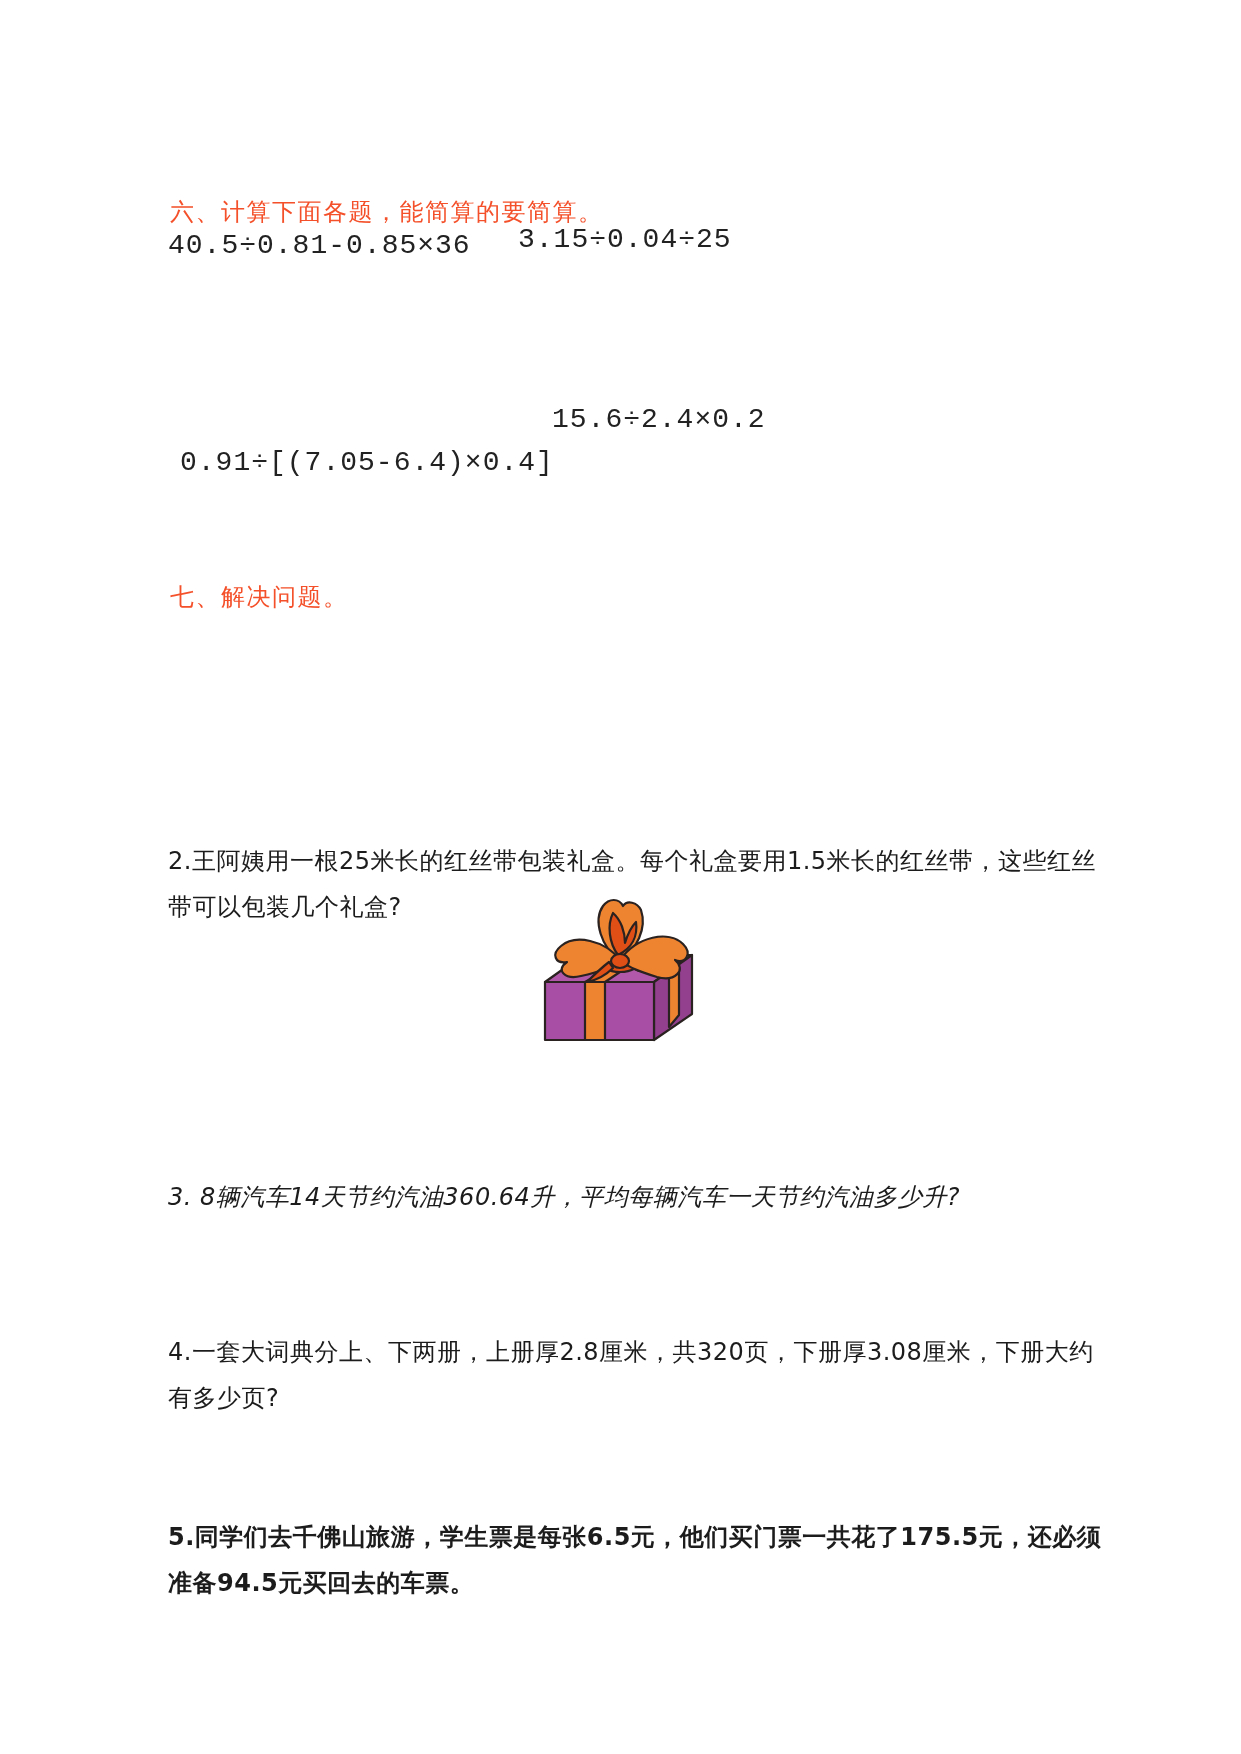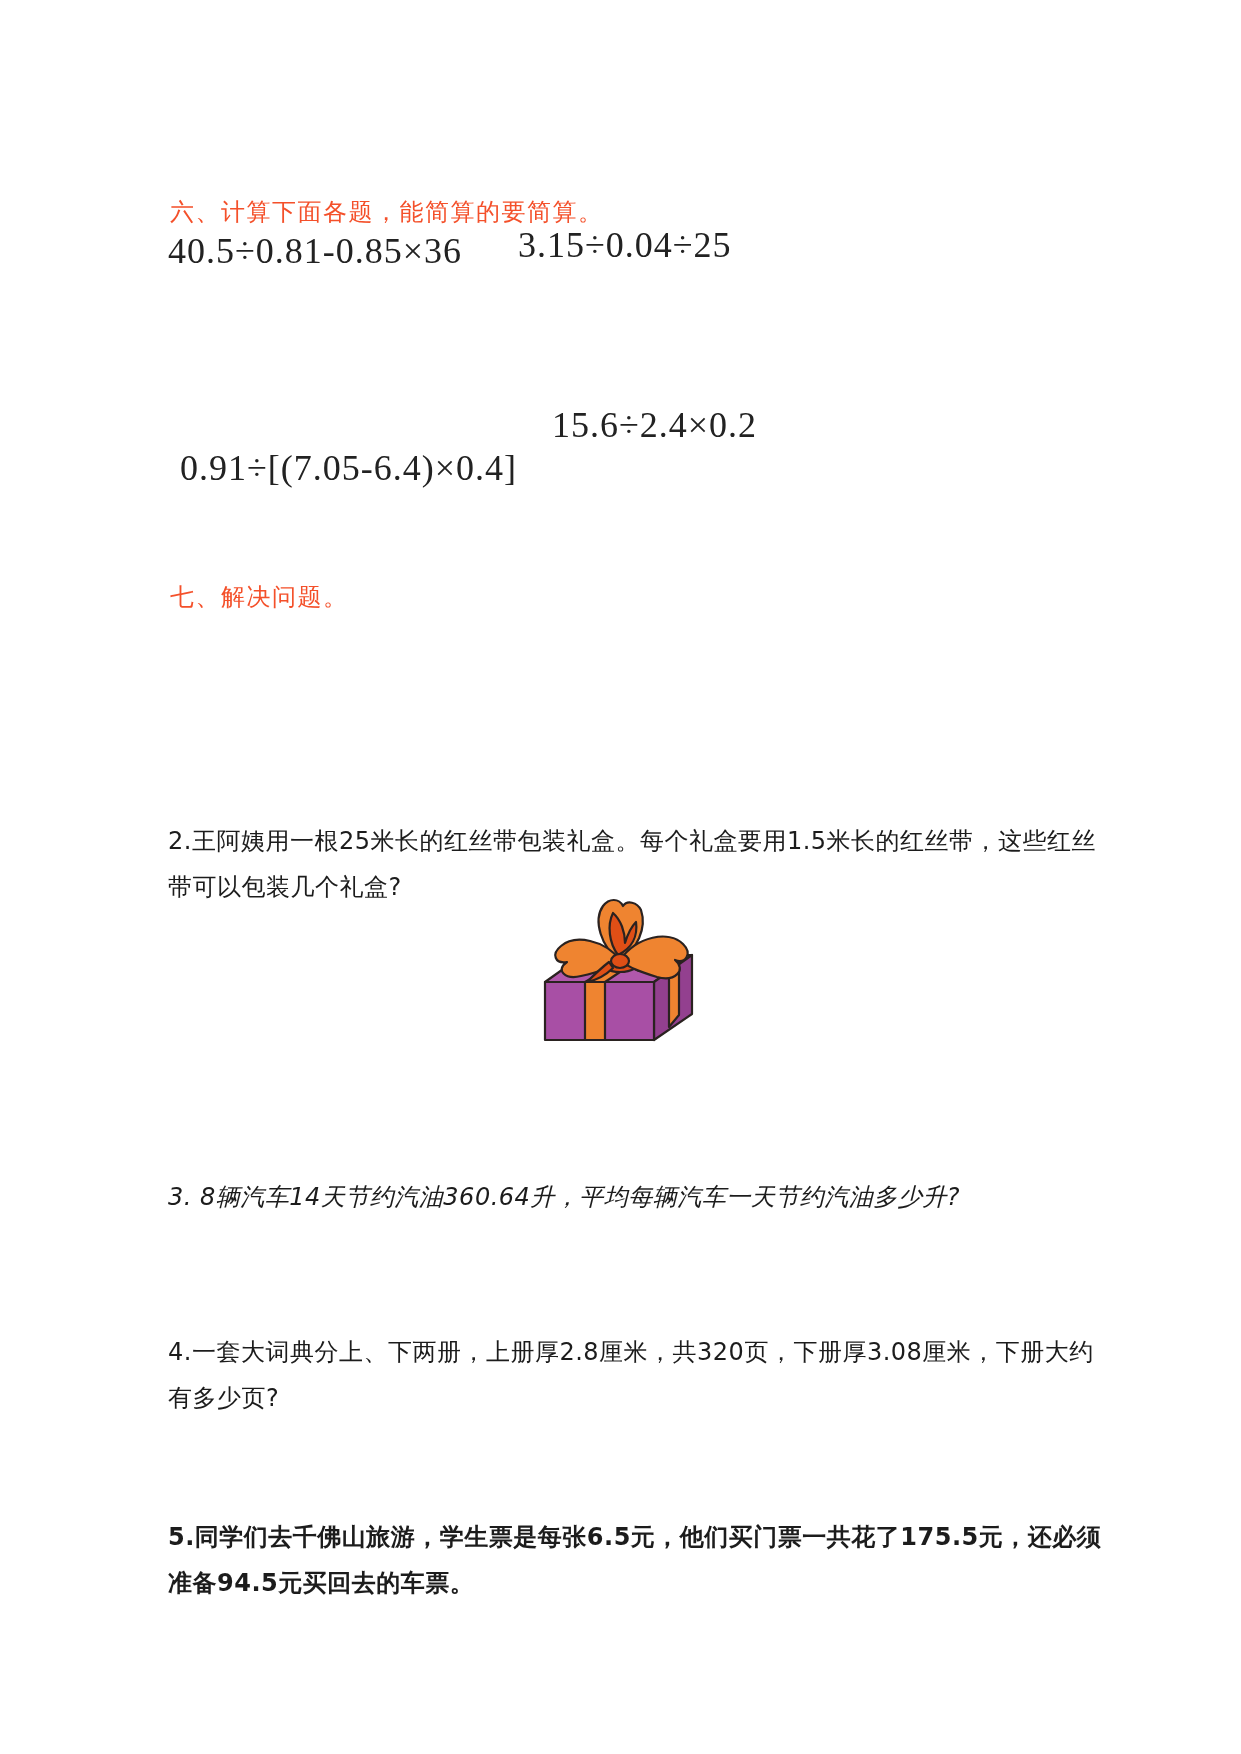--- a/index.html
+++ b/index.html
@@ -13,22 +13,22 @@
     overflow: hidden;
   }
   .abs { position: absolute; }
   .sec-heading {
     font-size: 24px;
     color: #f4502a;
     letter-spacing: 1.5px;
     white-space: nowrap;
   }
   .expr {
-    font-size: 36px;
-    font-family: Liberation Serif, serif;
+    font-size: 28px;
+    font-family: Liberation Mono, monospace;
     letter-spacing: 1px;
     color: #222222;
     white-space: nowrap;
   }
   .prob {
     font-size: 24px;
     line-height: 46px;
     letter-spacing: 0.5px;
     color: #1c1c1c;
     overflow-wrap: break-word;
@@ -44,21 +44,21 @@
 
   <div class="abs expr" style="left:168px; top:230px;">40.5÷0.81-0.85×36</div>
   <div class="abs expr" style="left:518px; top:224px;">3.15÷0.04÷25</div>
 
   <div class="abs expr" style="left:180px; top:404px;margin-top:43px;">0.91÷[(7.05-6.4)×0.4]</div>
   <div class="abs expr" style="left:552px; top:404px;">15.6÷2.4×0.2</div>
 
   <div class="abs sec-heading" style="left:170px; top:581px;">七、解决问题。</div>
 
 
-  <div class="abs prob" style="left:168px; top:818px; width:945px;">2.王阿姨用一根25米长的红丝带包装礼盒。每个礼盒要用1.5米长的红丝带，这些红丝带可以包装几个礼盒?</div>
+  <div class="abs prob" style="left:168px; top:838px; width:945px;">2.王阿姨用一根25米长的红丝带包装礼盒。每个礼盒要用1.5米长的红丝带，这些红丝带可以包装几个礼盒?</div>
 
   <svg class="abs gift-svg" style="left:543px; top:898px;" width="152" height="157" viewBox="0 0 152 157" aria-hidden="true">
     <g stroke-width="2.2" stroke-linejoin="round" stroke-linecap="round" stroke="#2a2220">
       <polygon points="2,84 111,84 149,57 40,57" fill="#b158ab"></polygon>
       <polygon points="111,84 149,57 149,116 111,142" fill="#93408f"></polygon>
       <polygon points="2,84 111,84 111,142 2,142" fill="#a84fa5"></polygon>
       <polygon points="126,69 136,62 136,117 126,129" fill="#ef8430"></polygon>
       <polygon points="86,67 128,60 137,64 96,73" fill="#ef8430"></polygon>
       <polygon points="70,68 86,68 62,84 42,84" fill="#ef8430"></polygon>
       <polygon points="42,84 62,84 62,142 42,142" fill="#ef8430"></polygon>

